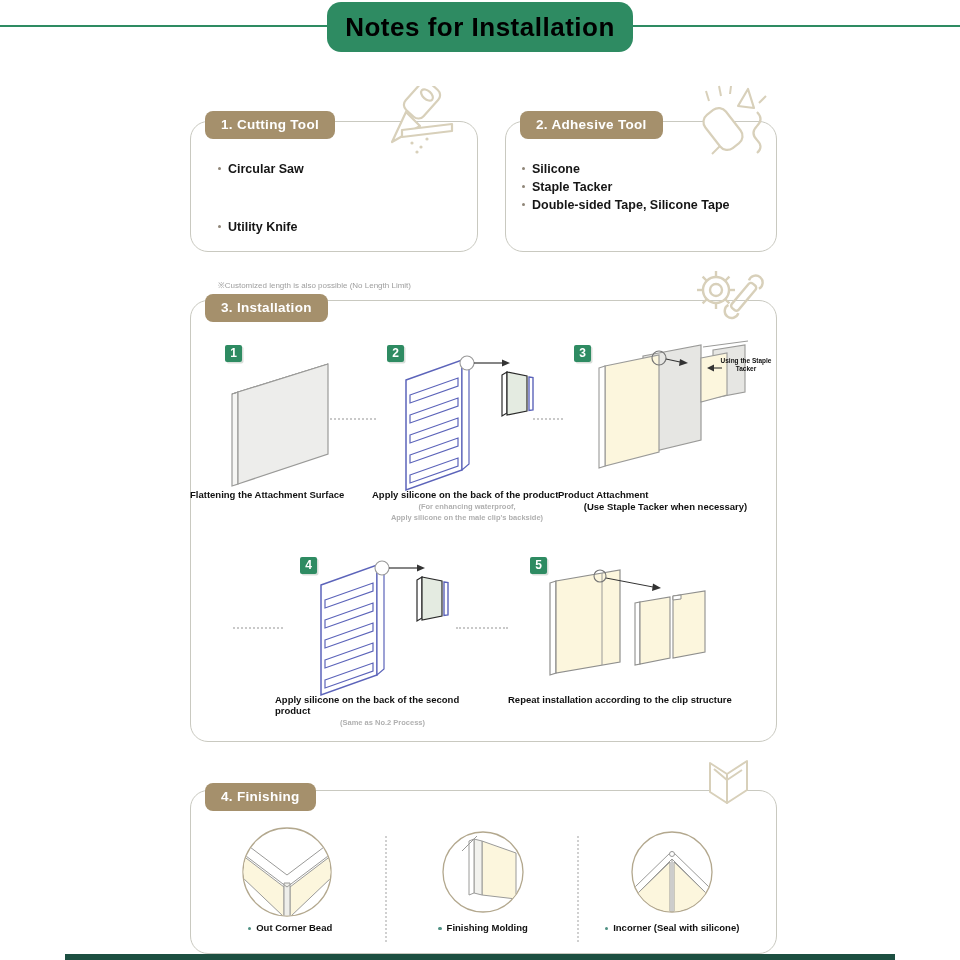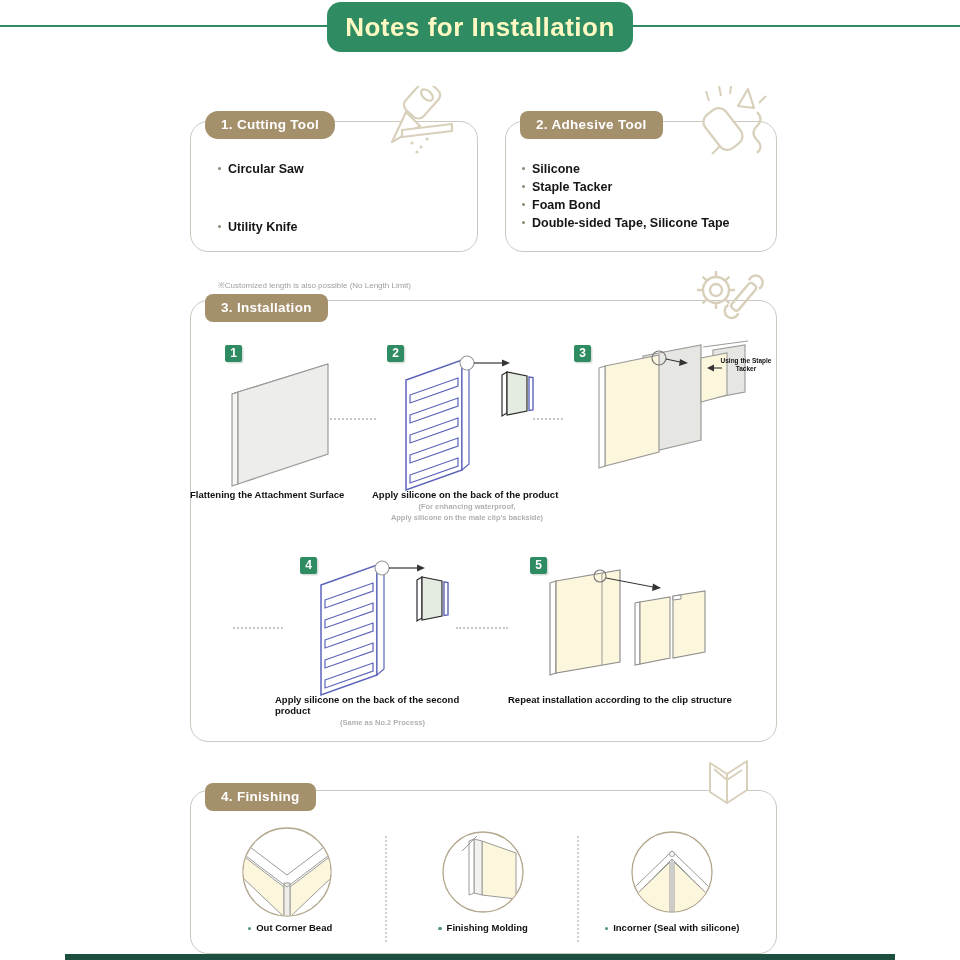--- a/index.html
+++ b/index.html
@@ -1,28 +1,28 @@
 <!DOCTYPE html>
 <html><head>
 <meta charset="utf-8">
 <style>
   html,body{margin:0;padding:0;background:#fff;font-family:"Liberation Sans",sans-serif;}
   .page{position:relative;width:960px;height:960px;background:#fff;overflow:hidden;}
   .abs{position:absolute;}
   .hdr-line{top:25px;left:0;width:960px;height:2px;background:#2e8b62;}
   .banner{left:327px;top:2px;width:306px;height:50px;background:#2e8b62;border-radius:14px;
-          color:#fef9c3;font-size:26px;font-weight:bold;text-align:center;line-height:50px;letter-spacing:.5px;z-index:2;}
+          color:#000000;font-size:26px;font-weight:bold;text-align:center;line-height:50px;letter-spacing:.5px;z-index:2;}
   .box{border:1.6px solid #c9c9c0;border-radius:18px;background:#fff;}
   .box1{left:190px;top:121px;width:286px;height:129px;}
   .box2{left:505px;top:121px;width:270px;height:129px;}
   .box3{left:190px;top:300px;width:585px;height:440px;}
   .box4{left:190px;top:790px;width:585px;height:162px;}
   .tag{height:28px;line-height:28px;padding:0 16px;background:#a5906c;border-radius:8px;
        color:#fff;font-weight:bold;font-size:13.5px;letter-spacing:.3px;z-index:3;}
-  .tag1{left:205px;top:111px;border-radius:13px;} .tag2{left:520px;top:111px;}
+  .tag1{left:205px;top:111px;} .tag2{left:520px;top:111px;}
   .tag3{left:205px;top:294px;} .tag4{left:205px;top:783px;}
   .list{display:flex;flex-direction:column;}
   .item{font-size:12.5px;font-weight:bold;color:#161616;line-height:18px;white-space:nowrap;}
   .bdot{width:3px;height:3px;background:#8f8678;border-radius:50%;display:inline-block;margin-right:7px;vertical-align:3px;}
   .note{font-size:8px;color:#9e9e9e;margin-top:3px;white-space:nowrap;}
   .badge{width:17px;height:17px;background:#2e8b62;color:#fff;font-size:12px;font-weight:bold;
          text-align:center;line-height:17px;border-radius:2px;box-shadow:1.5px 1.5px 0 #d9dfda;z-index:2;}
   .cap{font-size:9.5px;font-weight:bold;color:#111;text-align:left;line-height:11px;}
   .sub{font-size:7.5px;font-weight:bold;color:#b0b0b0;text-align:center;line-height:9px;margin-top:2px;}
   .sub.dark{font-size:9.5px;color:#111;line-height:11px;margin-top:1px;}
@@ -76,21 +76,20 @@
       <line x1="8" y1="7" x2="11" y2="17"></line>
         <line x1="21" y1="2" x2="23" y2="12"></line>
       <line x1="33" y1="2" x2="32" y2="10"></line>
         <line x1="68" y1="12" x2="61" y2="19"></line>
       <line x1="14" y1="70" x2="22" y2="62"></line>
     </g>
   </svg>
   <div class="abs list" style="left:522px;top:160px;">
     <div class="item"><span class="bdot"></span><span>Silicone</span></div>
     <div class="item"><span class="bdot"></span><span>Staple Tacker</span></div>
-    <div class="item"><span class="bdot"></span><span>Foam Bond</span></div>
     <div class="item"><span class="bdot"></span><span>Double-sided Tape, Silicone Tape</span></div>
   </div>
 
   <div class="abs box box3"></div>
   <div class="abs tag tag3">3. Installation</div>
   <svg class="abs" style="left:686px;top:262px;" width="80" height="72" viewBox="0 0 80 72">
     <g fill="none" stroke="#d8d0ba" stroke-width="2.4">
       <circle cx="30" cy="28" r="13"></circle>
         <circle cx="30" cy="28" r="6"></circle>
       <line x1="43.5" y1="28" x2="49" y2="28"></line>
@@ -158,20 +157,24 @@
   <div class="abs dotline" style="left:533px;top:418px;width:30px;"></div>
 
   <div class="abs" style="left:190px;width:170px;top:489px;">
     <div class="cap">Flattening the Attachment Surface</div>
   </div>
   <div class="abs" style="left:372px;width:190px;top:489px;">
     <div class="cap">Apply silicone on the back of the product</div>
     <div class="sub">(For enhancing waterproof,</div>
     <div class="sub">Apply silicone on the male clip's backside)</div>
   </div>
+  <div class="abs" style="left:558px;width:215px;top:489px;">
+    <div class="cap">Product Attachment</div>
+    <div class="sub dark">(Use Staple Tacker when necessary)</div>
+  </div>
 
   <svg class="abs" style="left:293px;top:555px;" width="162" height="145" viewBox="0 0 162 145">
     <polygon points="28,30 84,10 84,120 28,140" fill="#fff" stroke="#5c64ba" stroke-width="1.5"></polygon>
     <polygon points="84,10 91,12 91,114 84,120" fill="#fff" stroke="#5c64ba" stroke-width="1.2"></polygon>
     <g fill="#fff" stroke="#5c64ba" stroke-width="1.2">
       <polygon points="32,45 80,28 80,36 32,53"></polygon>
       <polygon points="32,65 80,48 80,56 32,73"></polygon>
       <polygon points="32,85 80,68 80,76 32,93"></polygon>
       <polygon points="32,105 80,88 80,96 32,113"></polygon>
       <polygon points="32,125 80,108 80,116 32,133"></polygon>

